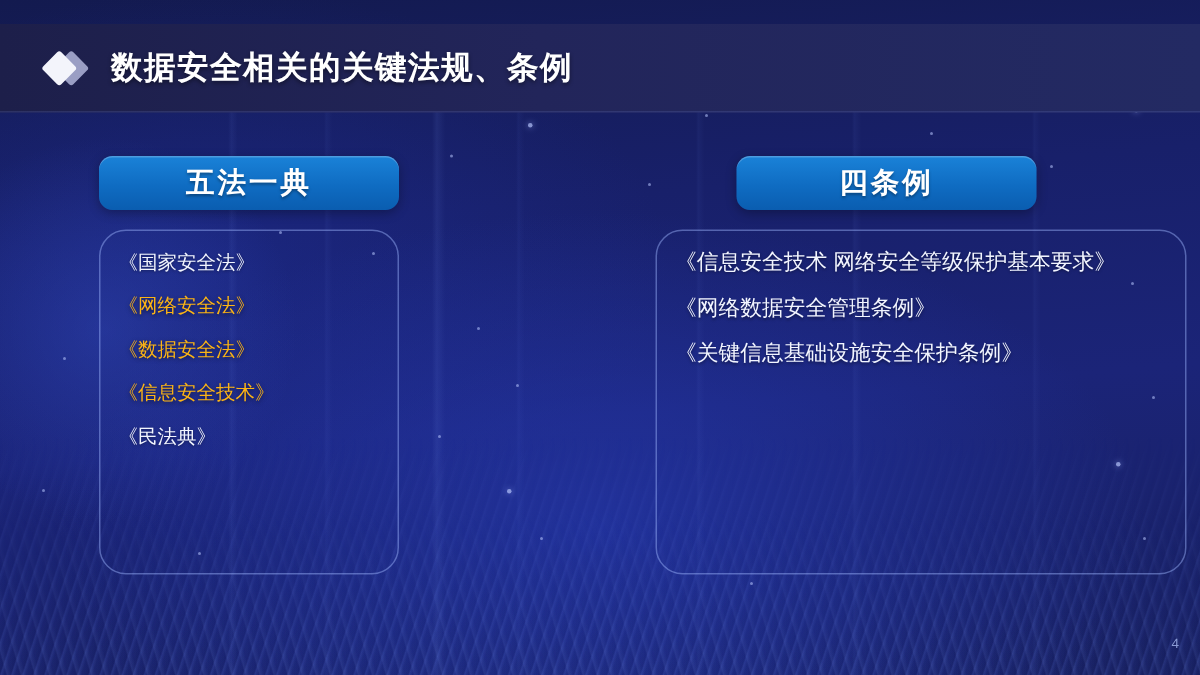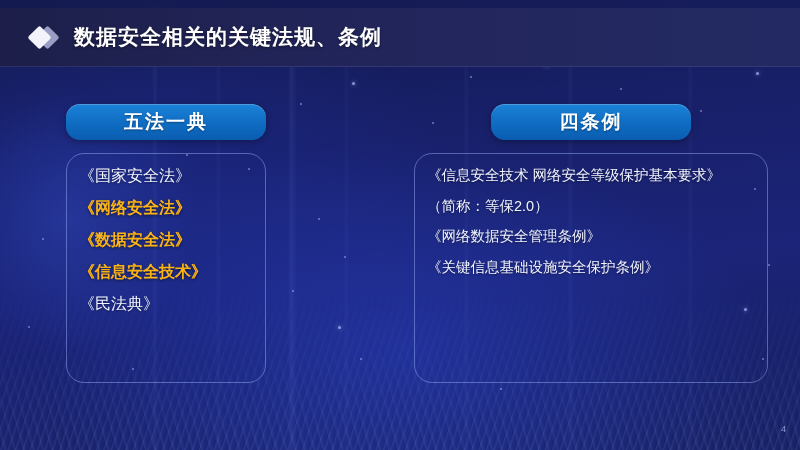--- a/index.html
+++ b/index.html
@@ -76,21 +76,21 @@
     left: -60px; top: 90px;
     width: 260px; height: 260px;
     border-radius: 50%;
     background: radial-gradient(circle, rgba(60,90,220,0.30) 0%, rgba(60,90,220,0) 70%);
     pointer-events: none;
   }
 
   
   .header {
     position: absolute;
-    left: 0; top: 8px;
+    left: 0; top: 16px;
     width: 800px; height: 58px;
     background: linear-gradient(90deg, #1d1f4a 0%, #22255a 45%, #232a63 100%);
     border-bottom: 1px solid rgba(120,140,220,0.18);
   }
   .header-inner {
     position: absolute;
     left: 28px; top: 0;
     height: 58px;
     display: flex;
     align-items: center;
@@ -125,21 +125,21 @@
     text-shadow: 0 1px 3px rgba(0,0,0,0.45);
   }
 
   
   .col { position: absolute; }
   .col-left  { left: 66px;  top: 104px; width: 200px; }
   .col-right { left: 382px; top: 104px; width: 354px; padding-left: 32px; }
 
   .pill {
     height: 36px;
-    border-radius: 14px;
+    border-radius: 9px;
     background: linear-gradient(180deg, #1a82d8 0%, #0f6cc2 55%, #0a5db0 100%);
     box-shadow: 0 2px 7px rgba(0,0,0,0.30), inset 0 1px 0 rgba(255,255,255,0.22);
     display: flex;
     align-items: center;
     justify-content: center;
     color: #ffffff;
     font-size: 19px;
     font-weight: bold;
     letter-spacing: 2px;
     text-shadow: 0 1px 2px rgba(0,0,0,0.35);
@@ -148,35 +148,35 @@
 
   .card {
     margin-top: 13px;
     border: 1px solid rgba(160,185,255,0.45);
     border-radius: 18px;
     box-sizing: border-box;
     padding: 14px 12px 16px 12px;
     min-height: 230px;
   }
   .col-left .card  { width: 200px; }
-  .col-right .card { width: 354px; }
+  .col-right .card { width: 354px; margin-left: 23px; }
 
   .item {
     color: #f2f5ff;
-    font-size: 16px;
+    font-size: 13px;
     line-height: 1;
     margin: 0 0 16px 0;
     white-space: nowrap;
     text-shadow: 0 1px 2px rgba(0,0,0,0.4);
   }
   .col-right .item { font-size: 14.5px; margin-bottom: 16px; }
   .item:last-child { margin-bottom: 0; }
   .item.hl {
     color: #fcb415;
-    font-weight: bold;
+    font-weight: normal;
     text-shadow: 0 1px 3px rgba(0,0,0,0.55);
   }
 
   .page-number {
     position: absolute;
     right: 14px;
     bottom: 16px;
     font-size: 9px;
     color: #9fb0e8;
     opacity: .85;
@@ -236,21 +236,20 @@
       <div class="item hl">《数据安全法》</div>
       <div class="item hl">《信息安全技术》</div>
       <div class="item">《民法典》</div>
     </div>
   </div>
 
   <div class="col col-right">
     <div class="pill">四条例</div>
     <div class="card">
       <div class="item">《信息安全技术 网络安全等级保护基本要求》</div>
-      <div class="item">（简称：等保2.0）</div>
       <div class="item">《网络数据安全管理条例》</div>
       <div class="item">《关键信息基础设施安全保护条例》</div>
     </div>
   </div>
 
   <div class="page-number">4</div>
 
 </div>
 
 </body></html>

